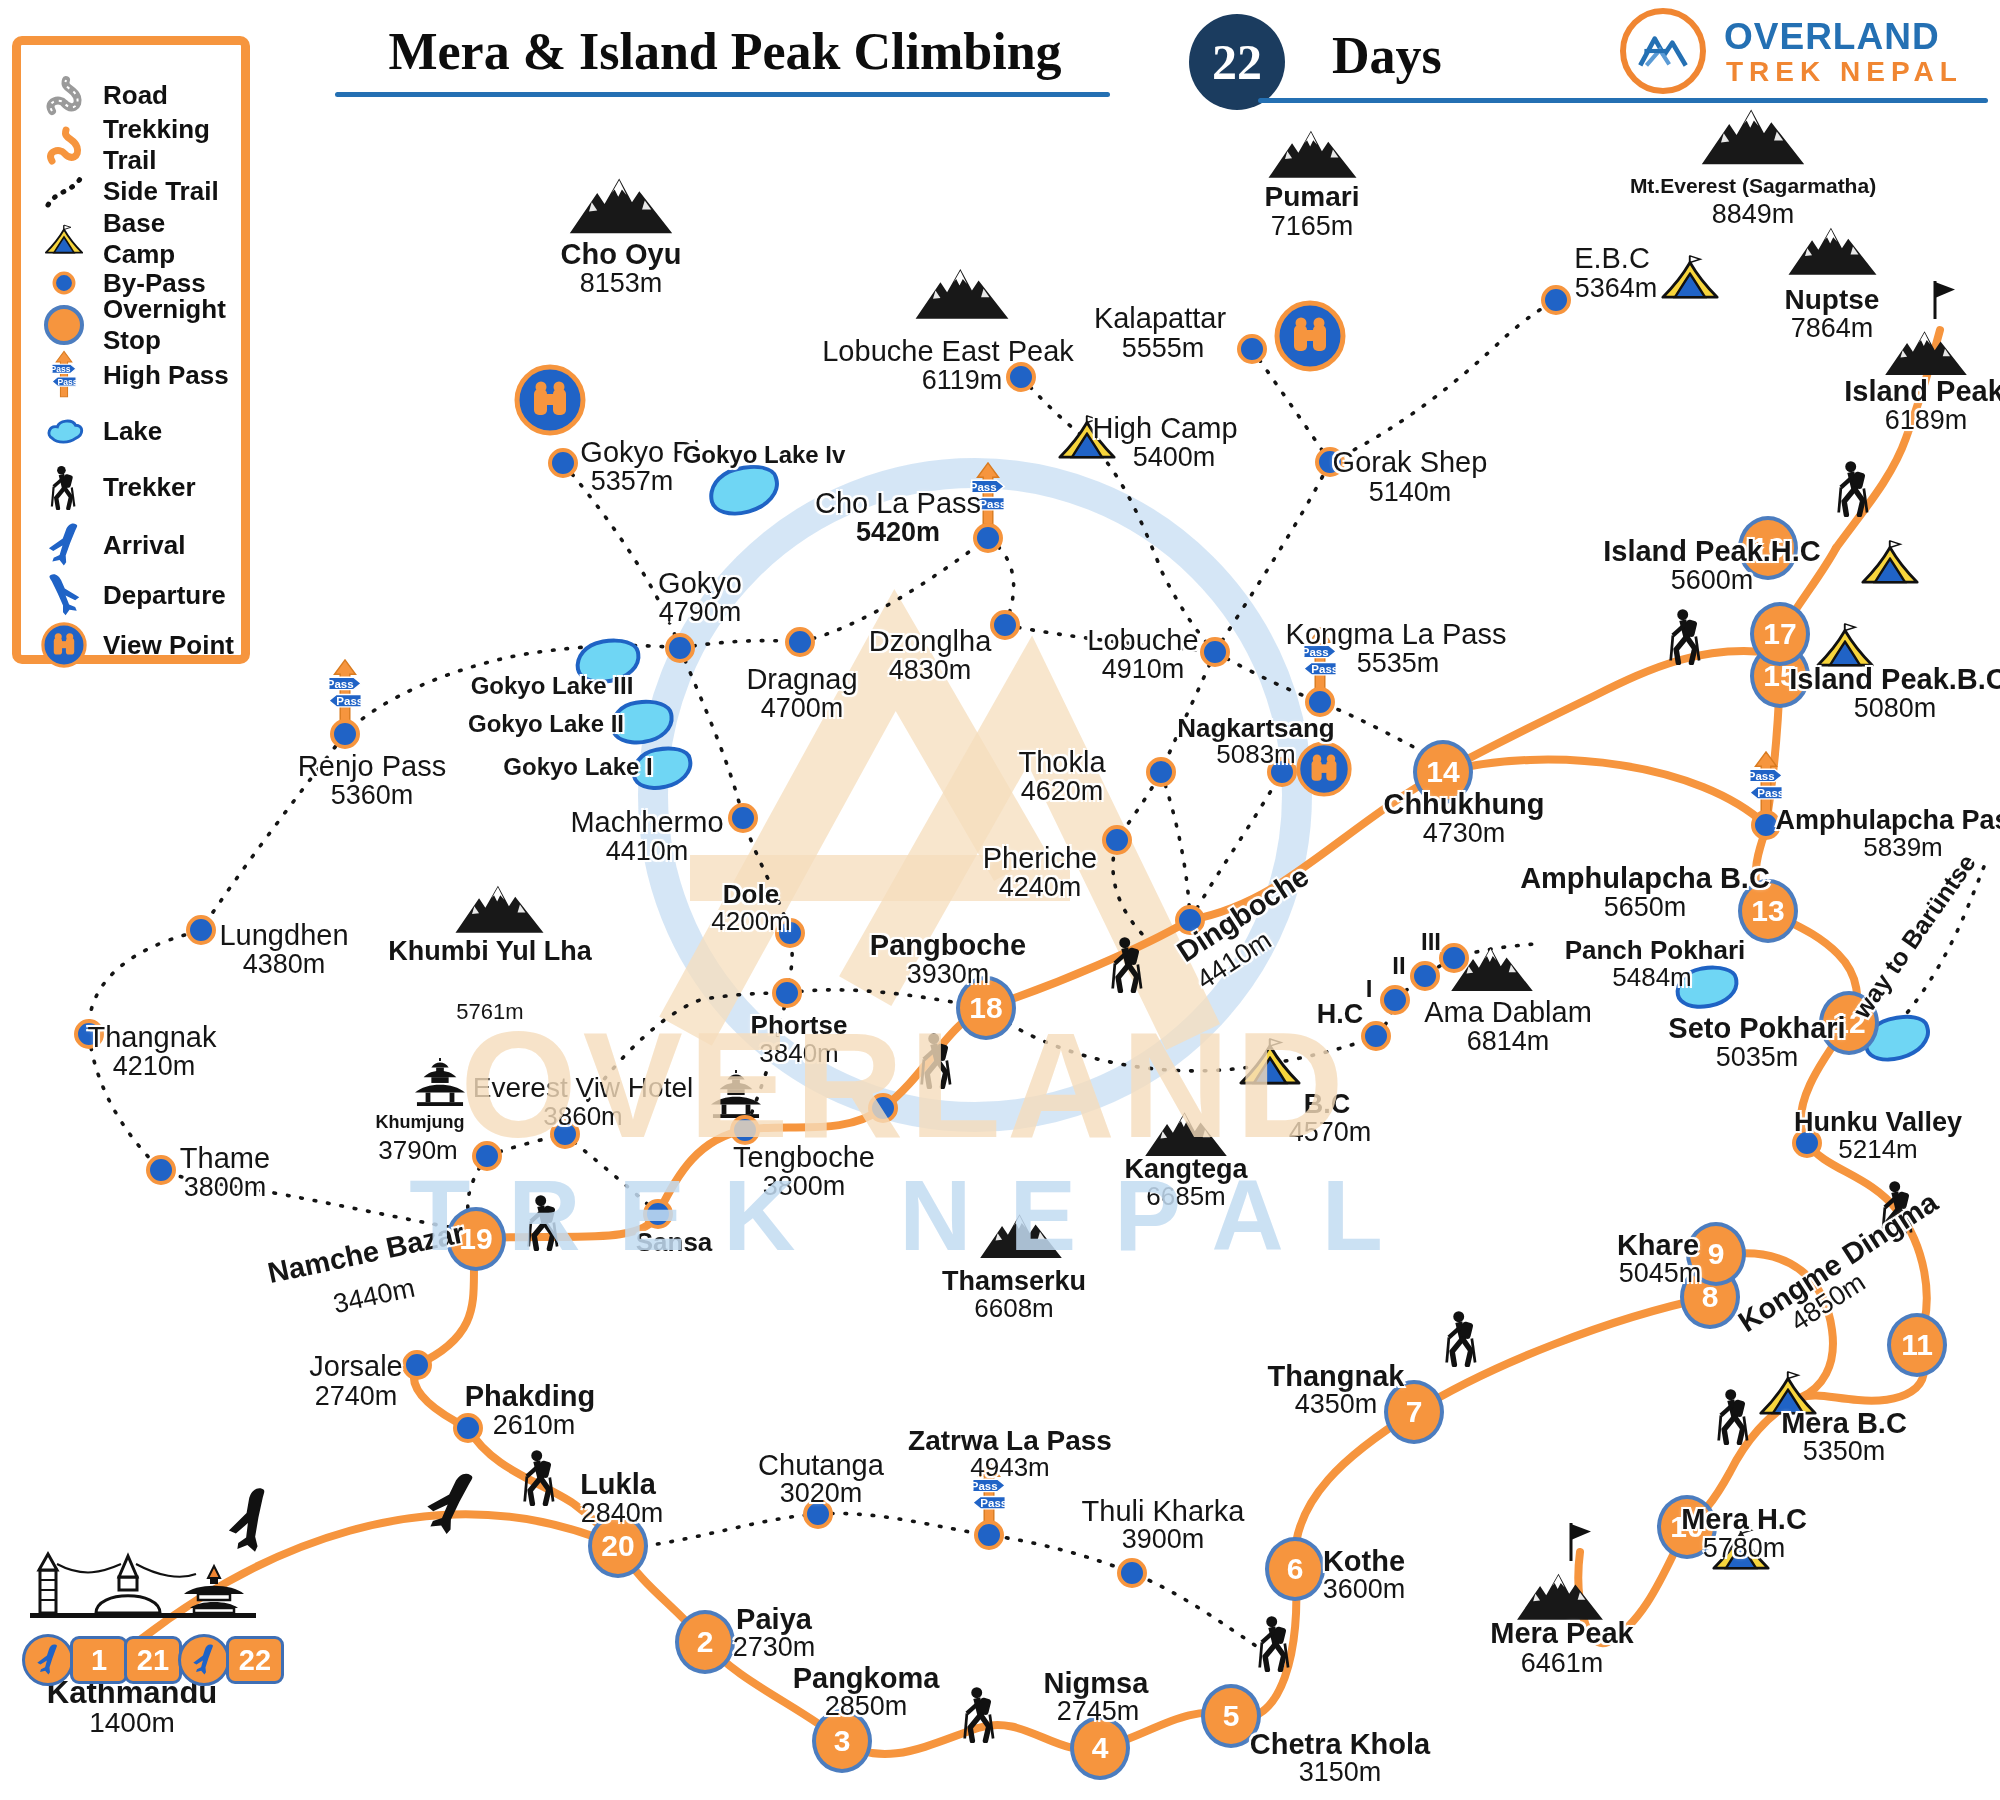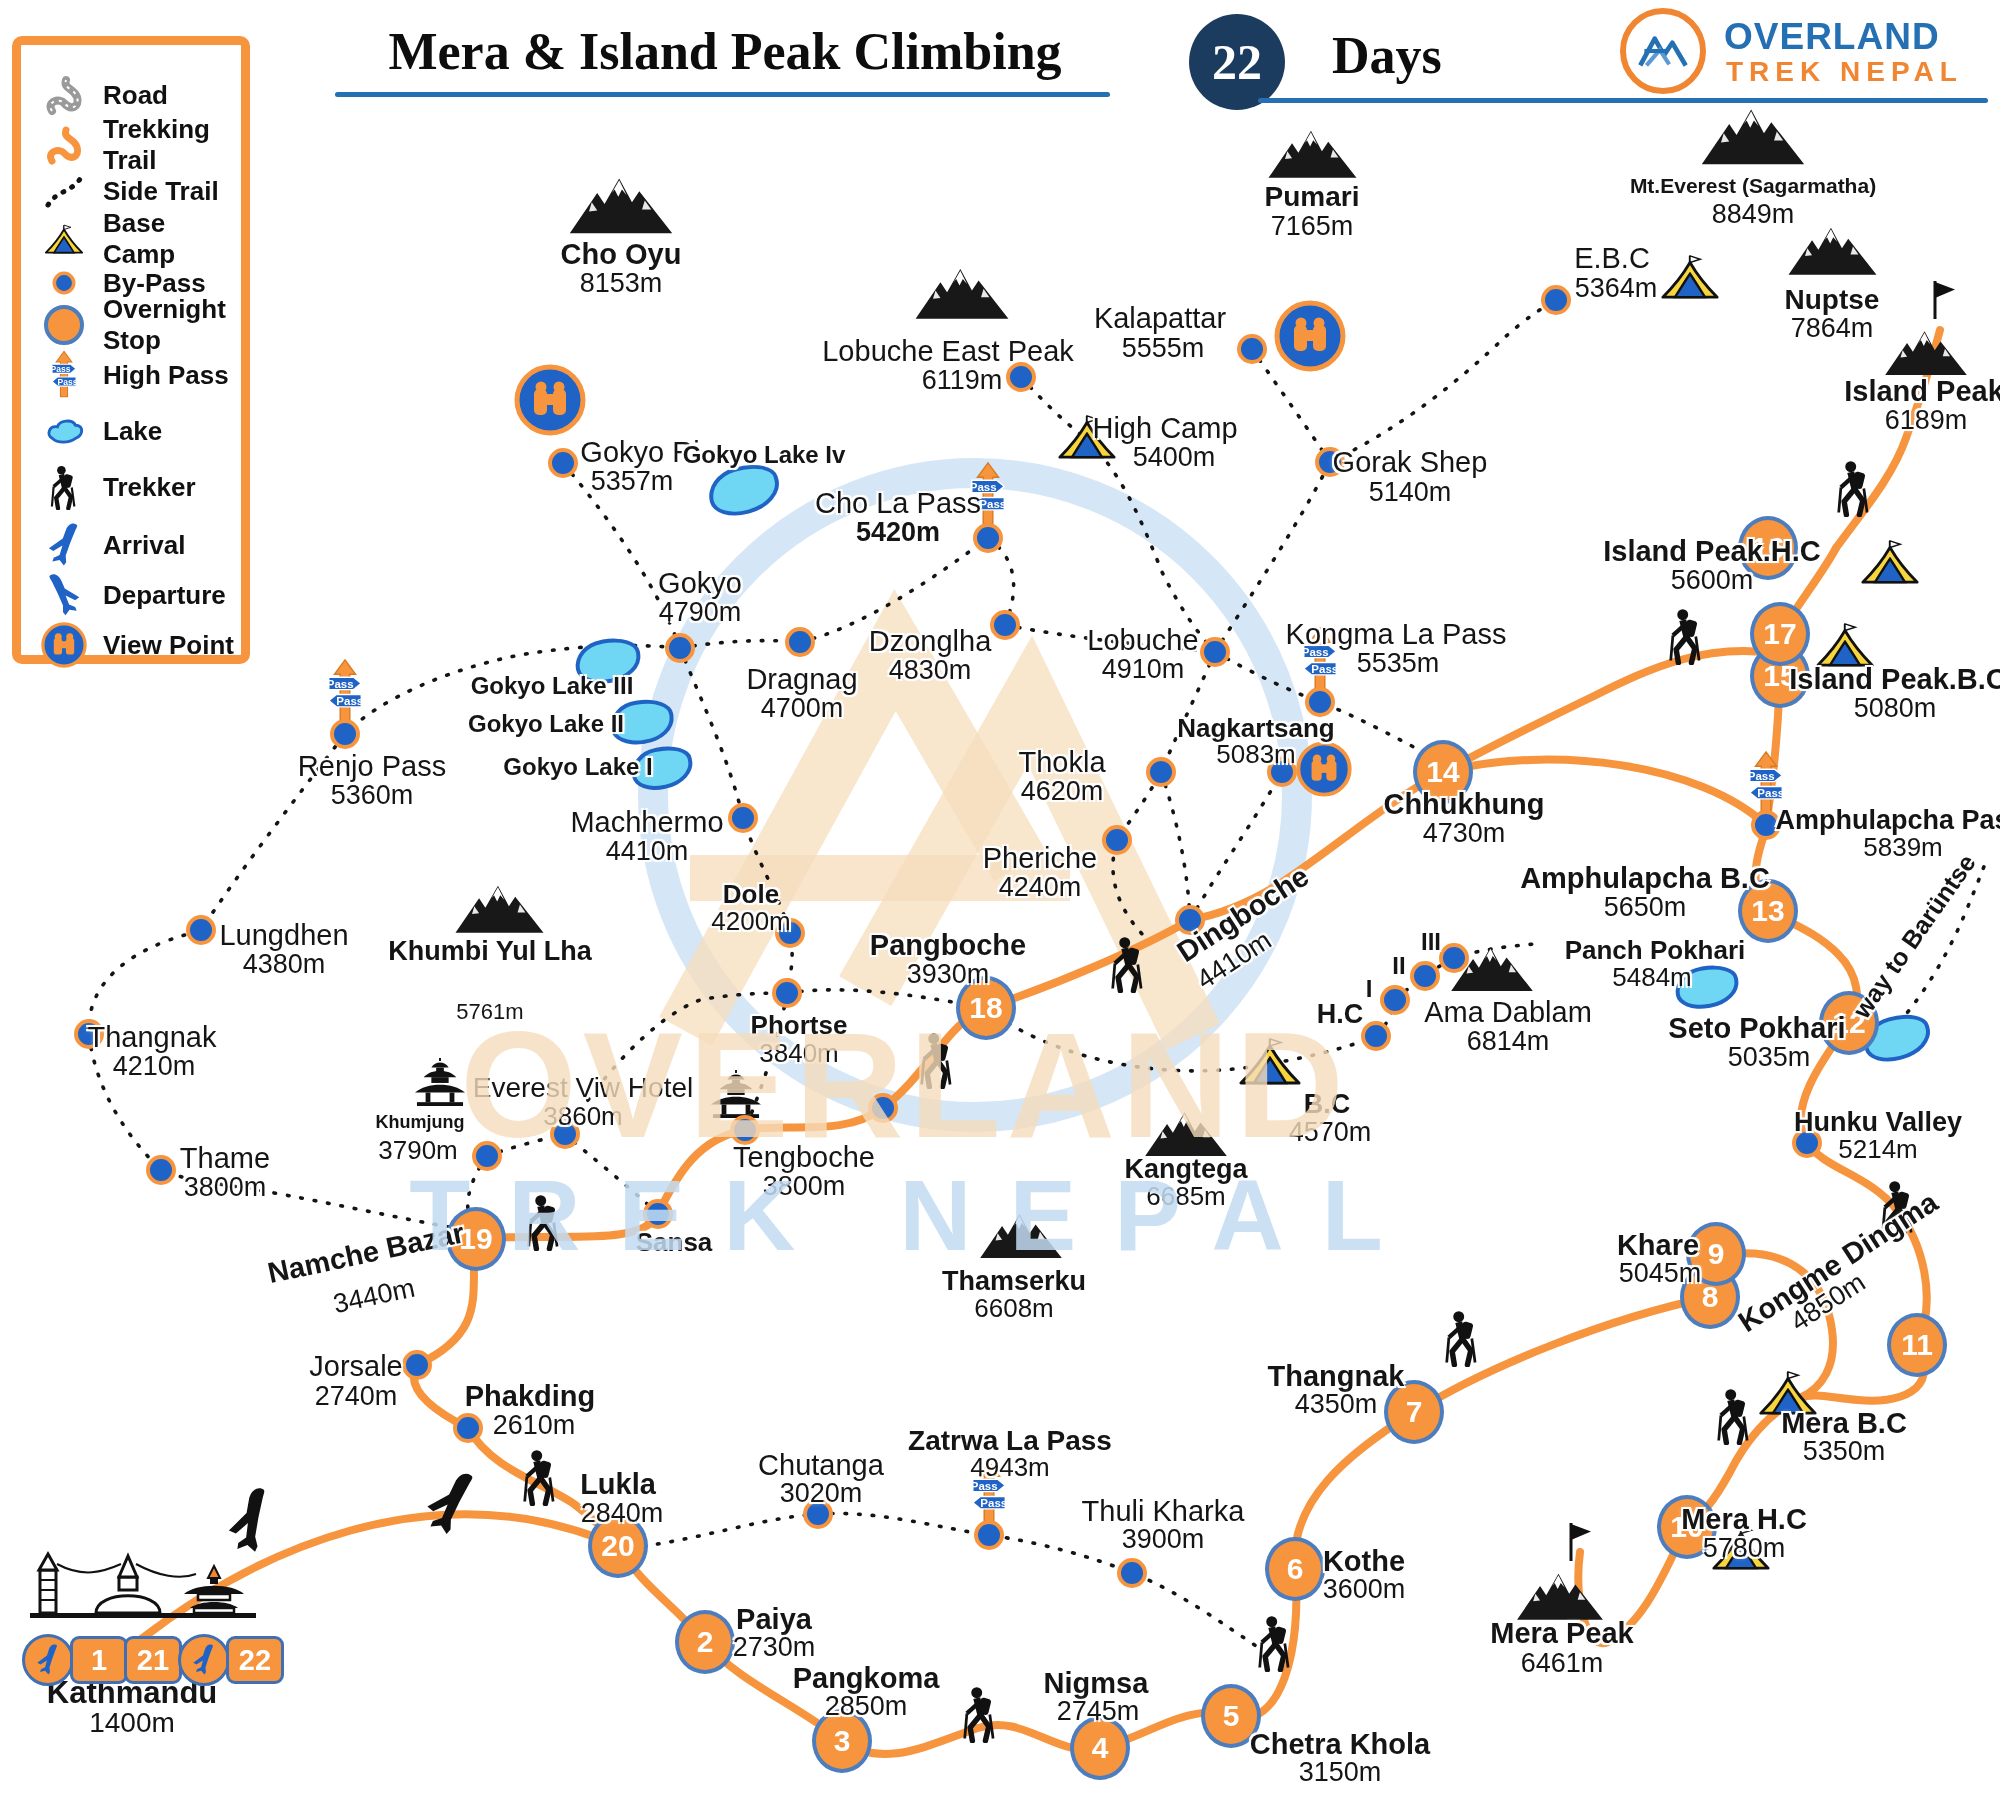--- a/index.html
+++ b/index.html
@@ -722,21 +722,21 @@
       <div class="maplabel" style="left: 1712px; top: 580px; font-size: 27px; transform: translate(-50%, -50%);">5600m</div>
       <div class="maplabel" style="left: 1898px; top: 679px; font-size: 29px; font-weight: bold; transform: translate(-50%, -50%);">Island Peak.B.C</div>
       <div class="maplabel" style="left: 1895px; top: 708px; font-size: 27px; transform: translate(-50%, -50%);">5080m</div>
       <div class="maplabel" style="left: 1900px; top: 820px; font-size: 27px; font-weight: bold; transform: translate(-50%, -50%);">Amphulapcha Pass</div>
       <div class="maplabel" style="left: 1903px; top: 848px; font-size: 26px; transform: translate(-50%, -50%);">5839m</div>
       <div class="maplabel" style="left: 1645px; top: 878px; font-size: 29px; font-weight: bold; transform: translate(-50%, -50%);">Amphulapcha B.C</div>
       <div class="maplabel" style="left: 1645px; top: 907px; font-size: 27px; transform: translate(-50%, -50%);">5650m</div>
       <div class="maplabel" style="left: 1655px; top: 951px; font-size: 26px; font-weight: bold; transform: translate(-50%, -50%);">Panch Pokhari</div>
       <div class="maplabel" style="left: 1652px; top: 978px; font-size: 26px; transform: translate(-50%, -50%);">5484m</div>
       <div class="maplabel" style="left: 1757px; top: 1028px; font-size: 29px; font-weight: bold; transform: translate(-50%, -50%);">Seto Pokhari</div>
-      <div class="maplabel" style="left: 1757px; top: 1057px; font-size: 27px; transform: translate(-50%, -50%); margin-left: 12px;">5035m</div>
+      <div class="maplabel" style="left: 1757px; top: 1057px; font-size: 27px; transform: translate(-50%, -50%);">5035m</div>
       <div class="maplabel" style="left: 1914px; top: 936px; font-size: 25px; font-weight: bold; transform: translate(-50%, -50%) rotate(-55deg);">way to Barüntse</div>
       <div class="maplabel" style="left: 1878px; top: 1122px; font-size: 27px; font-weight: bold; transform: translate(-50%, -50%);">Hunku Valley</div>
       <div class="maplabel" style="left: 1878px; top: 1150px; font-size: 26px; transform: translate(-50%, -50%);">5214m</div>
       <div class="maplabel" style="left: 1838px; top: 1262px; font-size: 29px; font-weight: bold; transform: translate(-50%, -50%) rotate(-33deg);">Kongme Dingma</div>
       <div class="maplabel" style="left: 1828px; top: 1302px; font-size: 27px; transform: translate(-50%, -50%) rotate(-33deg);">4850m</div>
       <div class="maplabel" style="left: 1658px; top: 1245px; font-size: 29px; font-weight: bold; transform: translate(-50%, -50%);">Khare</div>
       <div class="maplabel" style="left: 1660px; top: 1273px; font-size: 27px; transform: translate(-50%, -50%);">5045m</div>
       <div class="maplabel" style="left: 1336px; top: 1376px; font-size: 29px; font-weight: bold; transform: translate(-50%, -50%);">Thangnak</div>
       <div class="maplabel" style="left: 1336px; top: 1404px; font-size: 27px; transform: translate(-50%, -50%);">4350m</div>
       <div class="maplabel" style="left: 1364px; top: 1561px; font-size: 29px; font-weight: bold; transform: translate(-50%, -50%);">Kothe</div>

